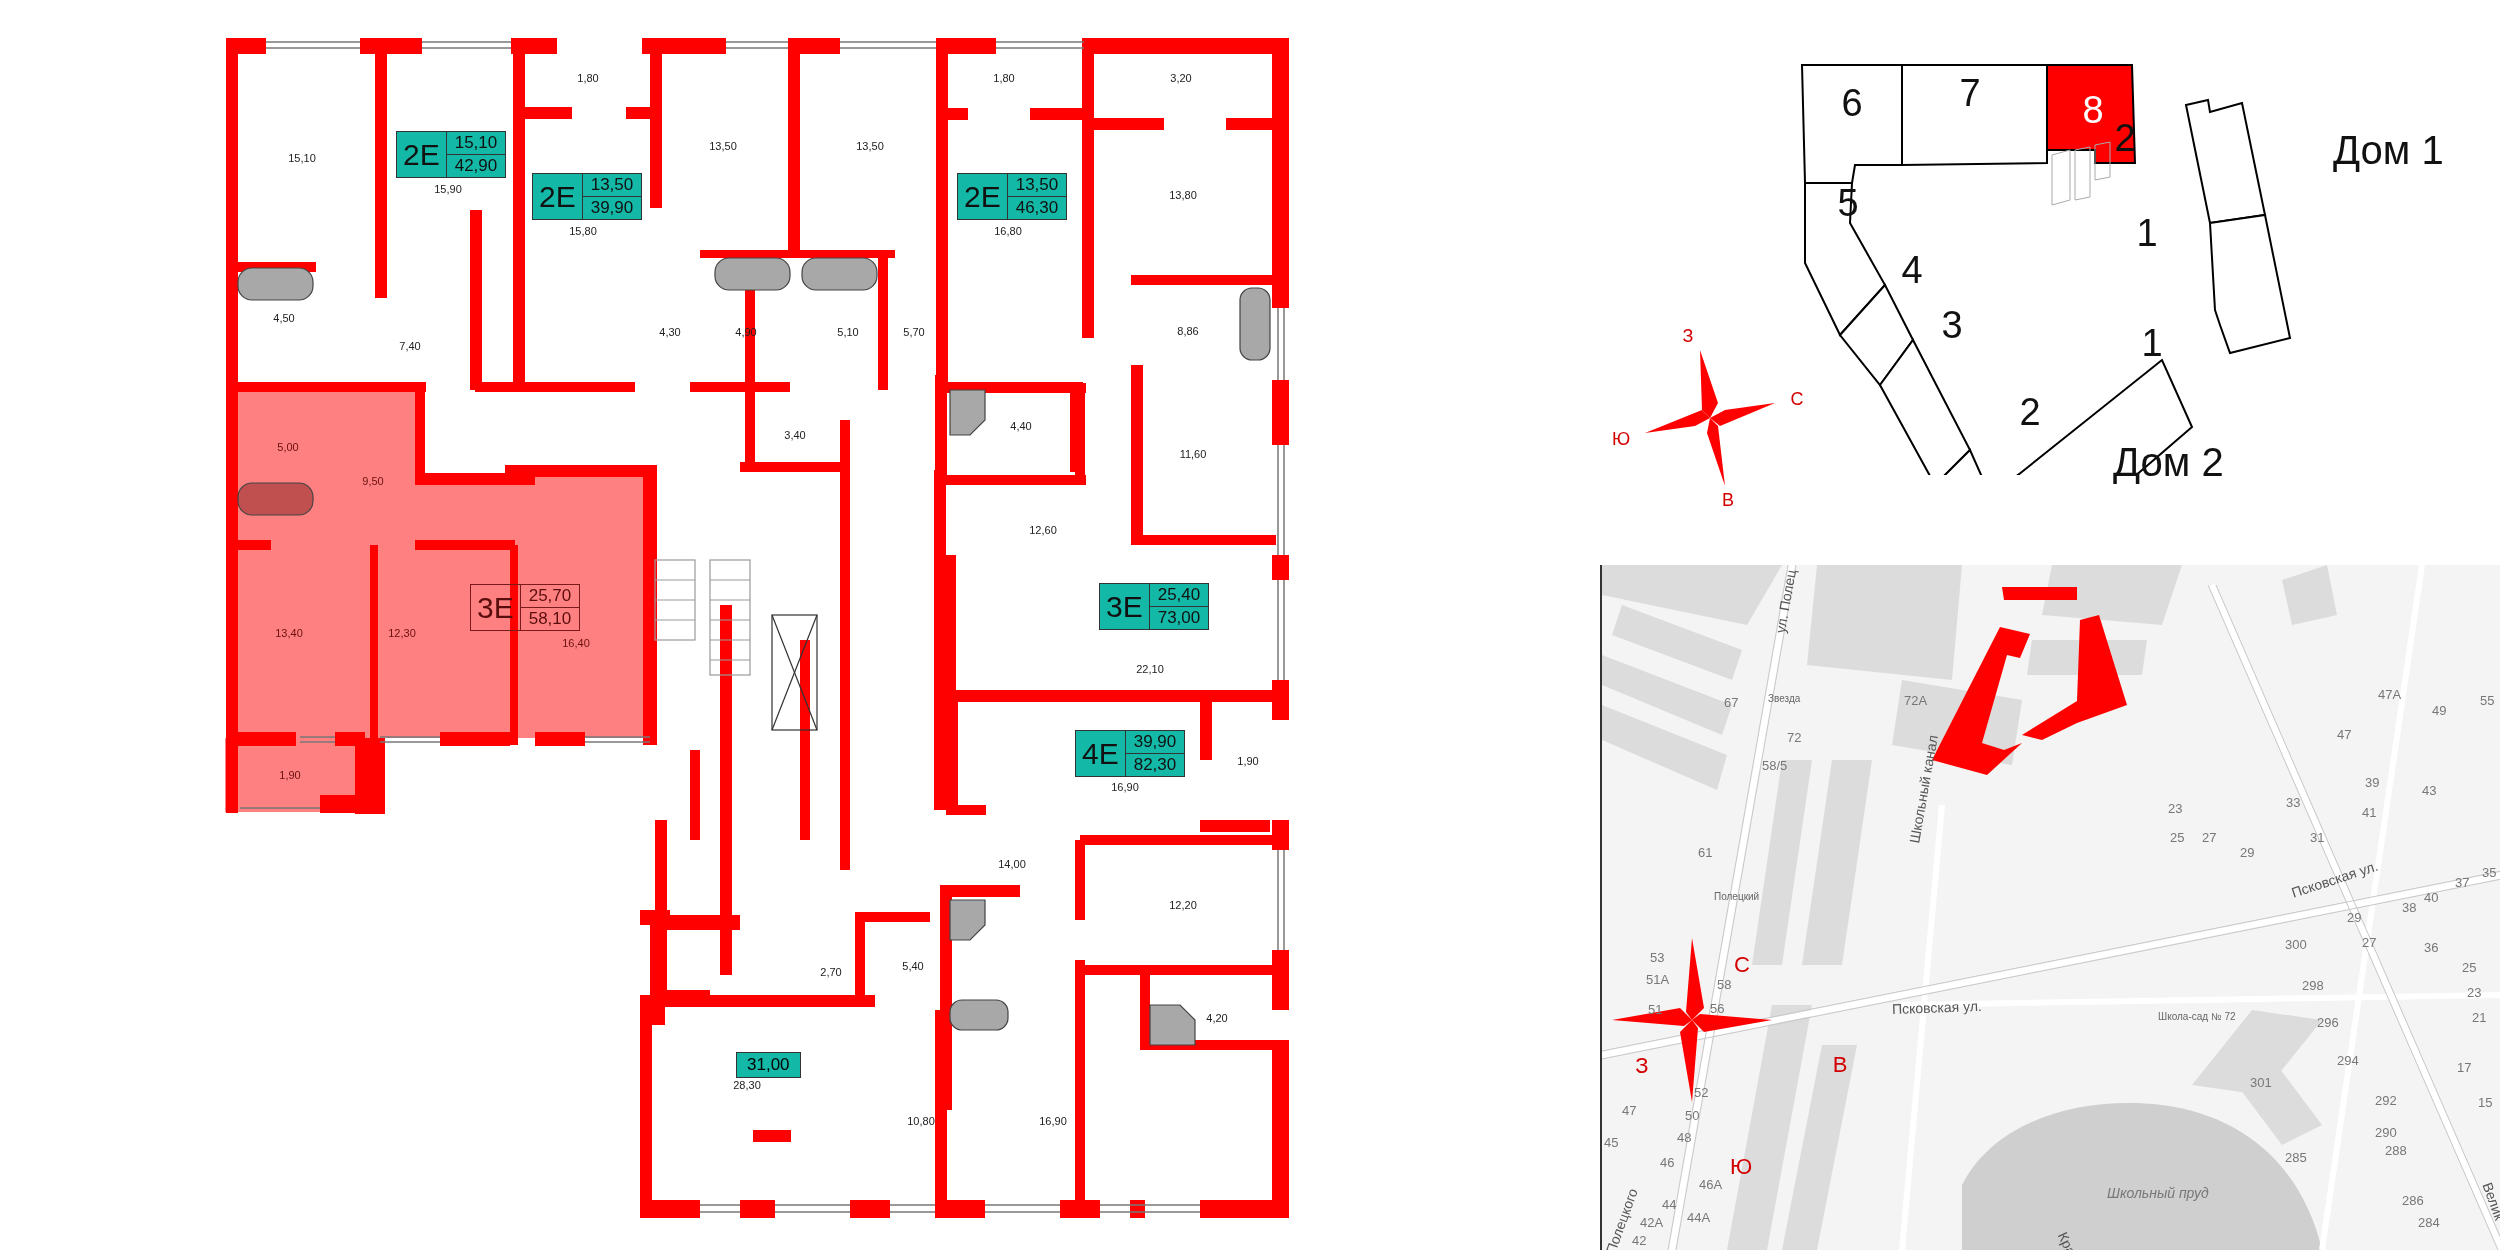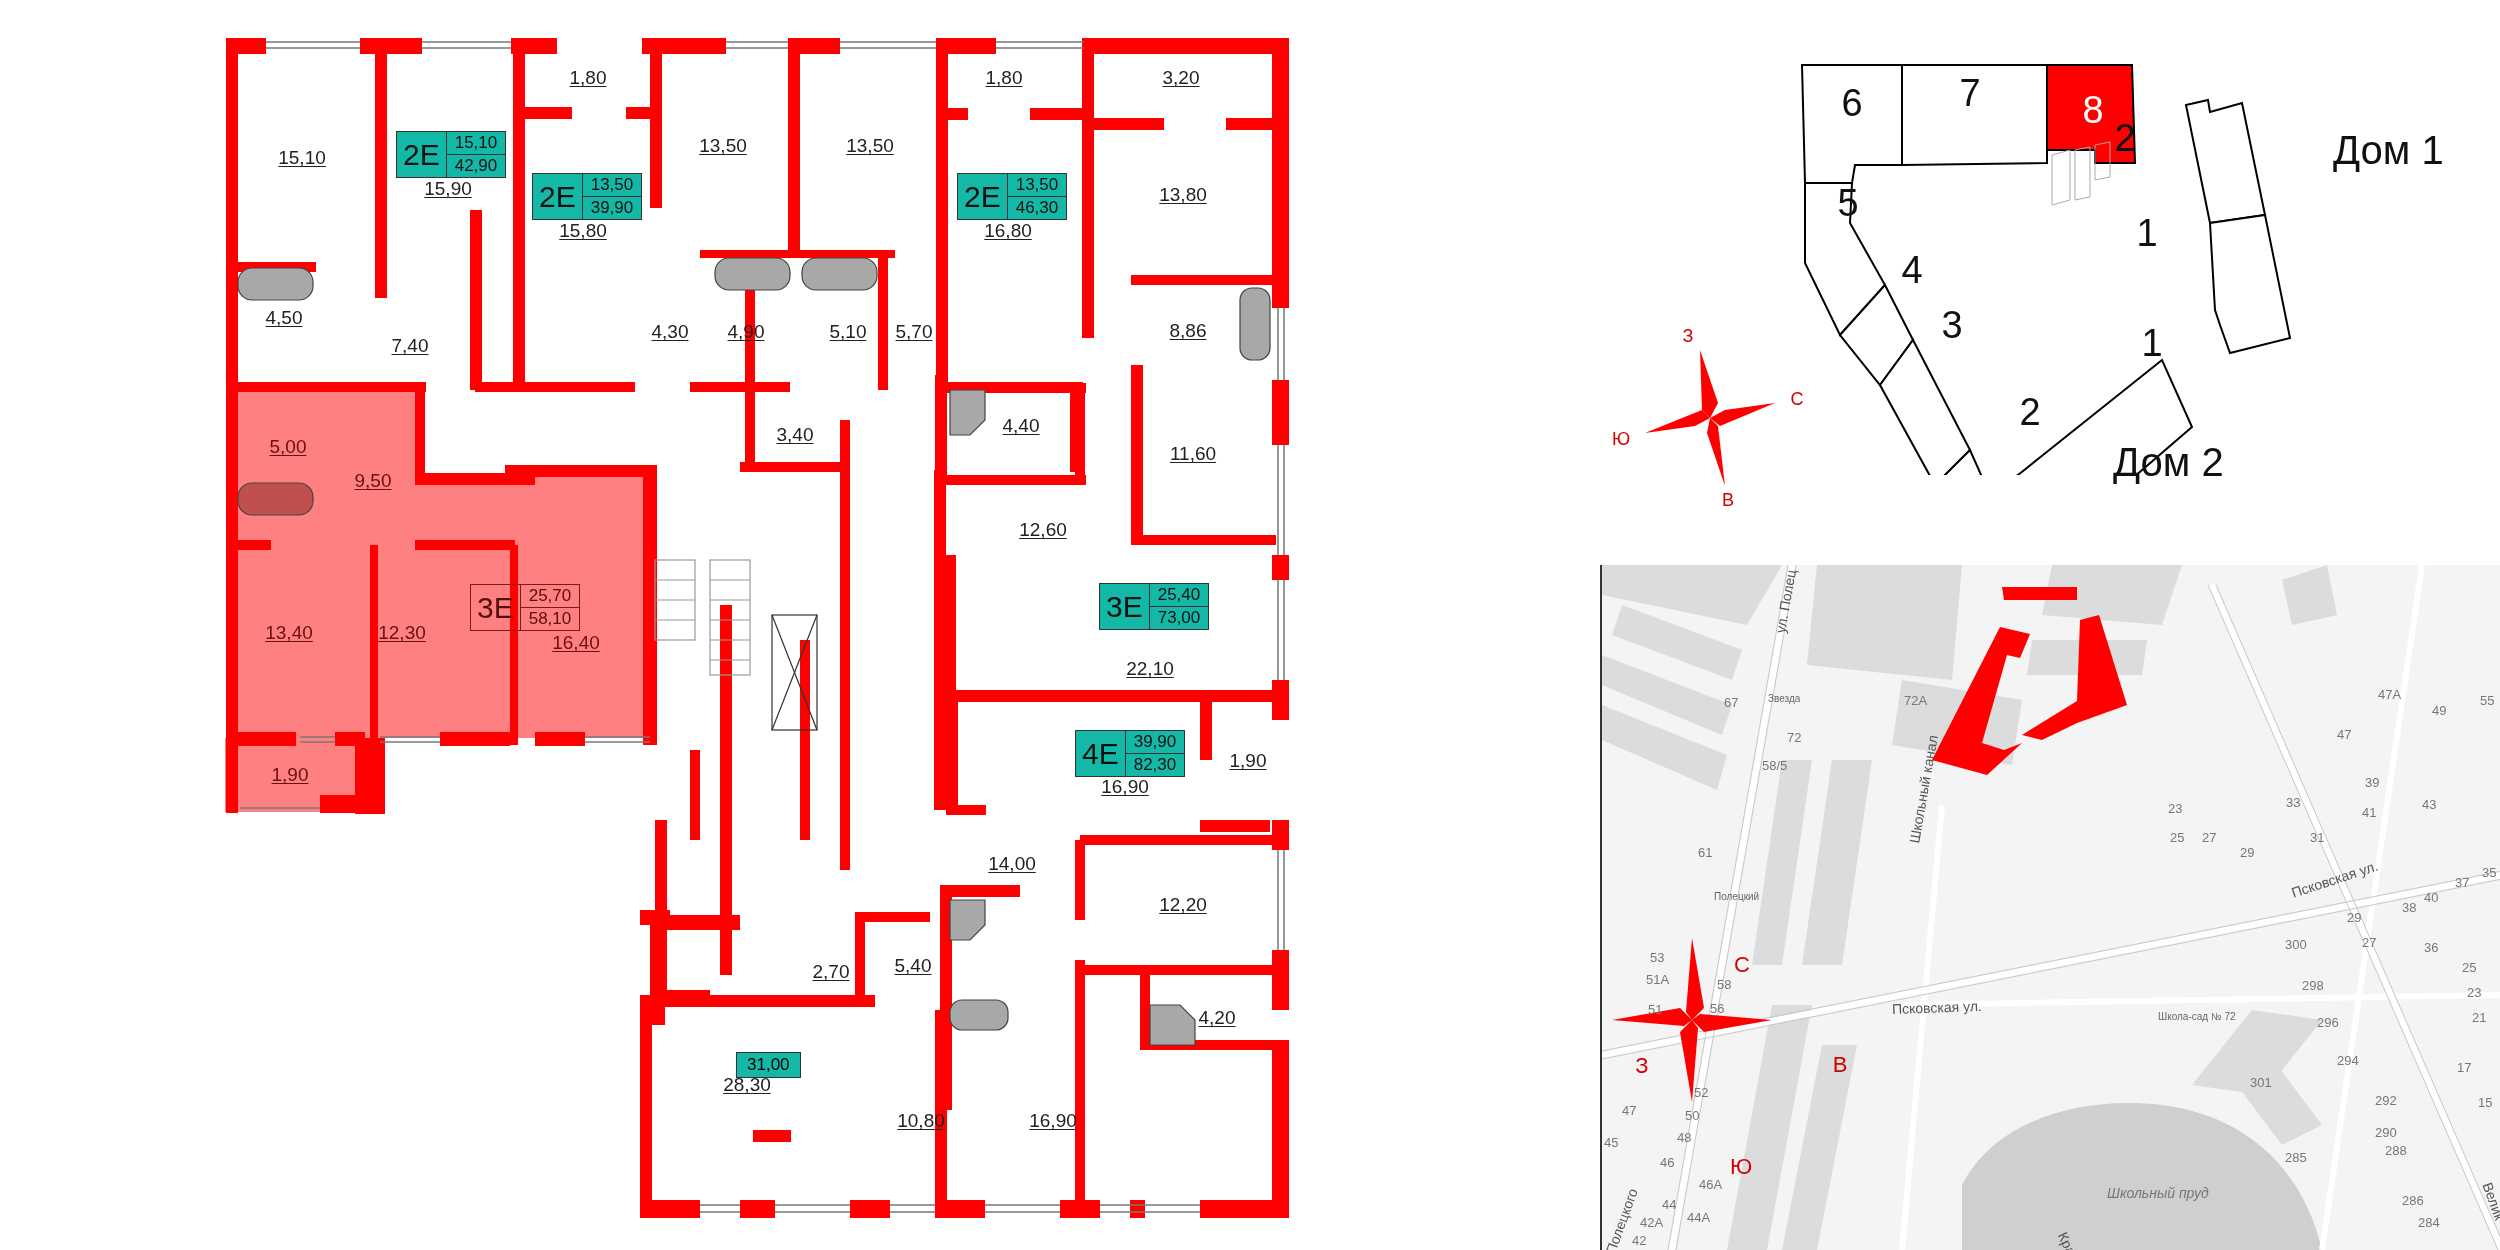--- a/index.html
+++ b/index.html
@@ -1,19 +1,19 @@
 <!DOCTYPE html>
 <html><head>
 <meta charset="utf-8">
 <style>
   html,body{margin:0;padding:0;background:#fff;}
   body{width:2500px;height:1250px;position:relative;overflow:hidden;font-family:"Liberation Sans",sans-serif;}
   .abs{position:absolute;}
   .plan{position:absolute;left:0;top:0;width:1320px;height:1250px;}
-  .room-label{position:absolute;font-size:19px;color:#222;text-decoration:underline;text-underline-offset:2px;transform:translate(-50%,-50%);white-space:nowrap;}
+  .room-label{position:absolute;font-size:11px;color:#222;text-underline-offset:2px;transform:translate(-50%,-50%);white-space:nowrap;}
   .room-label.hl{color:#6b1010;}
   .apt-box{position:absolute;display:flex;border:1.5px solid #333;background:#14b8a6;font-family:"Liberation Sans",sans-serif;}
   .apt-box.hl{background:transparent;border-color:#7a1a1a;}
   .apt-box .type{font-size:30px;padding:0 6px;display:flex;align-items:center;border-right:1.5px solid #333;color:#111;}
   .apt-box.hl .type{border-color:#7a1a1a;color:#5a0d0d;}
   .apt-box .areas{display:flex;flex-direction:column;}
   .apt-box .areas span{font-size:17px;padding:1px 8px;text-align:center;color:#111;}
   .apt-box .areas span:first-child{border-bottom:1.5px solid #333;}
   .apt-box.hl .areas span{color:#5a0d0d;}
   .apt-box.hl .areas span:first-child{border-color:#7a1a1a;}
@@ -424,21 +424,21 @@
   <div class="map-label" style="left:122px;top:130px">67</div>
   <div class="map-label" style="left:185px;top:165px">72</div>
   <div class="map-label" style="left:302px;top:128px">72А</div>
   <div class="map-label" style="left:160px;top:193px">58/5</div>
   <div class="map-label" style="left:96px;top:280px">61</div>
   <div class="map-label" style="left:776px;top:122px">47А</div>
   <div class="map-label" style="left:830px;top:138px">49</div>
   <div class="map-label" style="left:878px;top:128px">55</div>
   <div class="map-label" style="left:735px;top:162px">47</div>
   <div class="map-label" style="left:763px;top:210px">39</div>
-  <div class="map-label" style="left:820px;top:232px">43</div>
+  <div class="map-label" style="left:820px;top:218px">43</div>
   <div class="map-label" style="left:760px;top:240px">41</div>
   <div class="map-label" style="left:684px;top:230px">33</div>
   <div class="map-label" style="left:566px;top:236px">23</div>
   <div class="map-label" style="left:568px;top:265px">25</div>
   <div class="map-label" style="left:600px;top:265px">27</div>
   <div class="map-label" style="left:638px;top:280px">29</div>
   <div class="map-label" style="left:708px;top:265px">31</div>
   <div class="map-label" style="left:880px;top:300px">35</div>
   <div class="map-label" style="left:853px;top:310px">37</div>
   <div class="map-label" style="left:822px;top:325px">40</div>

